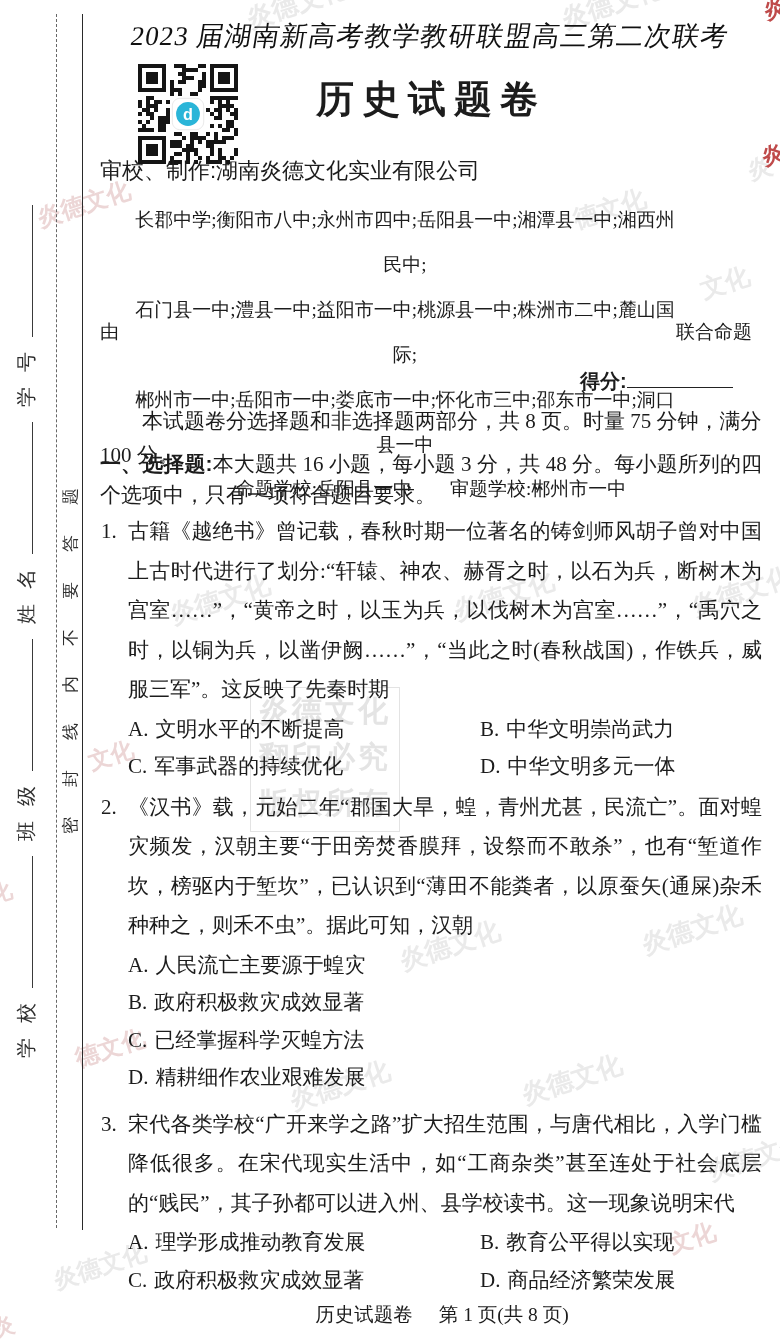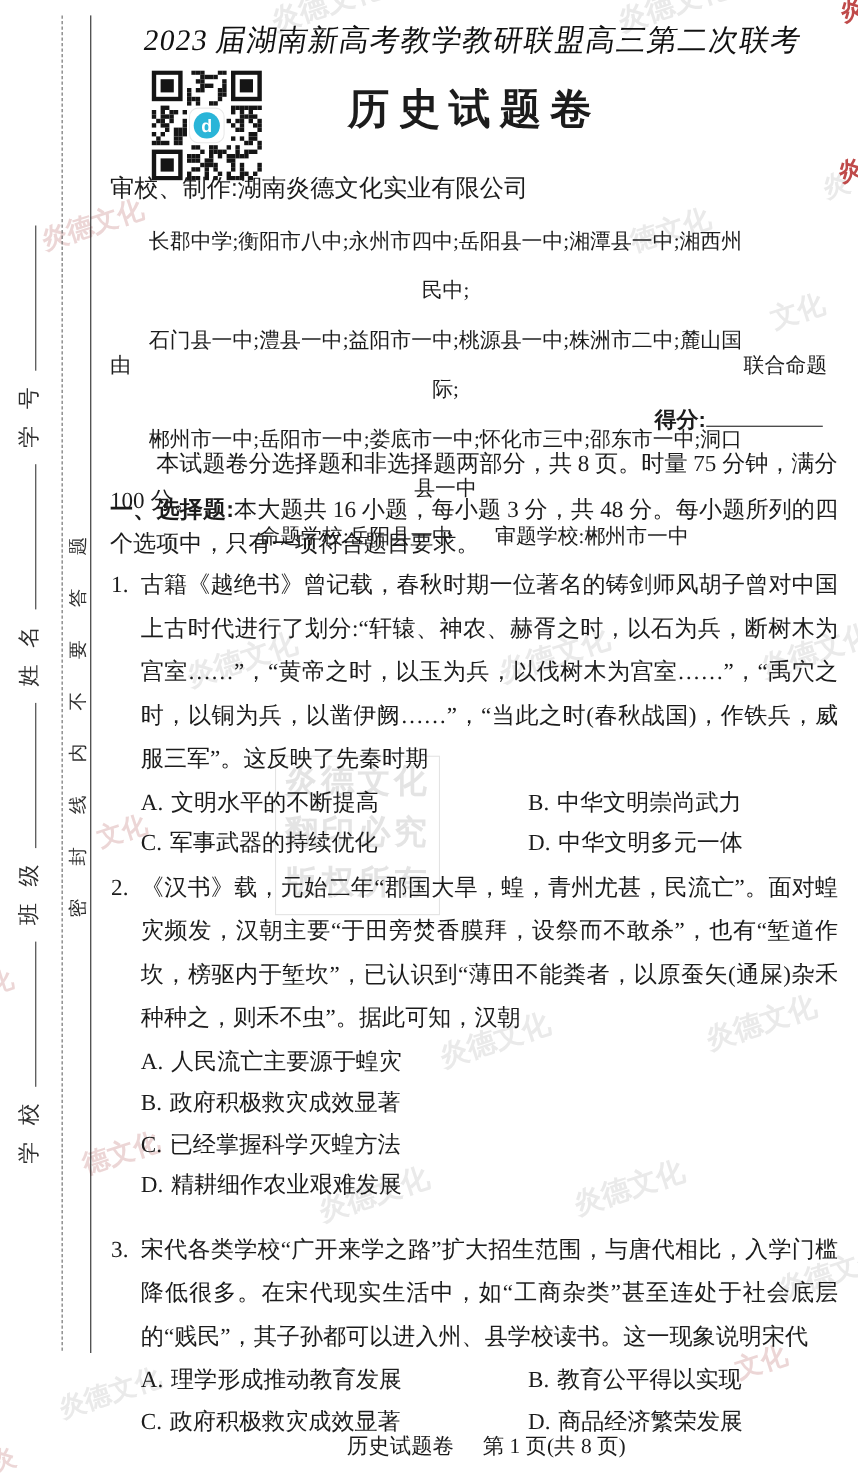--- a/index.html
+++ b/index.html
@@ -28,31 +28,31 @@
   .qr{top:64px;left:135px;z-index:2;}
   .paper-title{top:74px;left:100px;width:662px;text-align:center;font-size:38px;font-weight:700;
                letter-spacing:8px;z-index:2;}
   .producer{top:156px;left:100px;width:662px;text-align:left;font-size:22px;font-weight:400;z-index:2;}
   .committee{top:197px;left:100px;width:662px;font-size:19px;z-index:2;}
   .comm-row{display:flex;align-items:center;}
   .comm-prefix{width:34px;flex:0 0 34px;}
   .comm-lines{flex:1;text-align:center;line-height:45px;}
   .comm-suffix{width:86px;flex:0 0 86px;text-align:left;}
   .comm-proposer{text-align:center;line-height:42px;margin-top:1px;}
-  .score{top:368px;left:595px;font-size:20px;font-weight:700;z-index:2;}
+  .score{top:368px;left:580px;font-size:20px;font-weight:700;z-index:2;}
   .score .line{display:inline-block;width:106px;height:18px;border-bottom:1.5px solid #222;}
   
   .intro{top:404px;left:100px;width:662px;font-size:21px;text-indent:2em;line-height:34px;z-index:2;}
   .section-head{top:448px;left:100px;width:662px;font-size:21px;line-height:31px;text-align:justify;z-index:2;}
   .questions{top:512px;left:100px;width:662px;font-size:21px;z-index:2;}
   .q{position:relative;padding-left:28px;}
   .q-stem{text-align:justify;line-height:39.5px;}
   .q-num{position:absolute;left:1px;top:0;line-height:39.5px;}
   .opts2{display:grid;grid-template-columns:352px auto;line-height:37.5px;margin:1px 0 2px;}
-  .opts1{line-height:37.5px;margin:1px 0 20px;}
+  .opts1{line-height:37.5px;margin:1px 0 8px;}
   .opt .ol{margin-right:7px;}
   .footer{top:1301px;left:111px;width:662px;text-align:center;font-size:19.5px;z-index:2;}
   .footer .gap{margin-left:26px;}
 </style>
 </head>
 <body>
 
 <div class="page">
 
   <div id="wm-layer">

